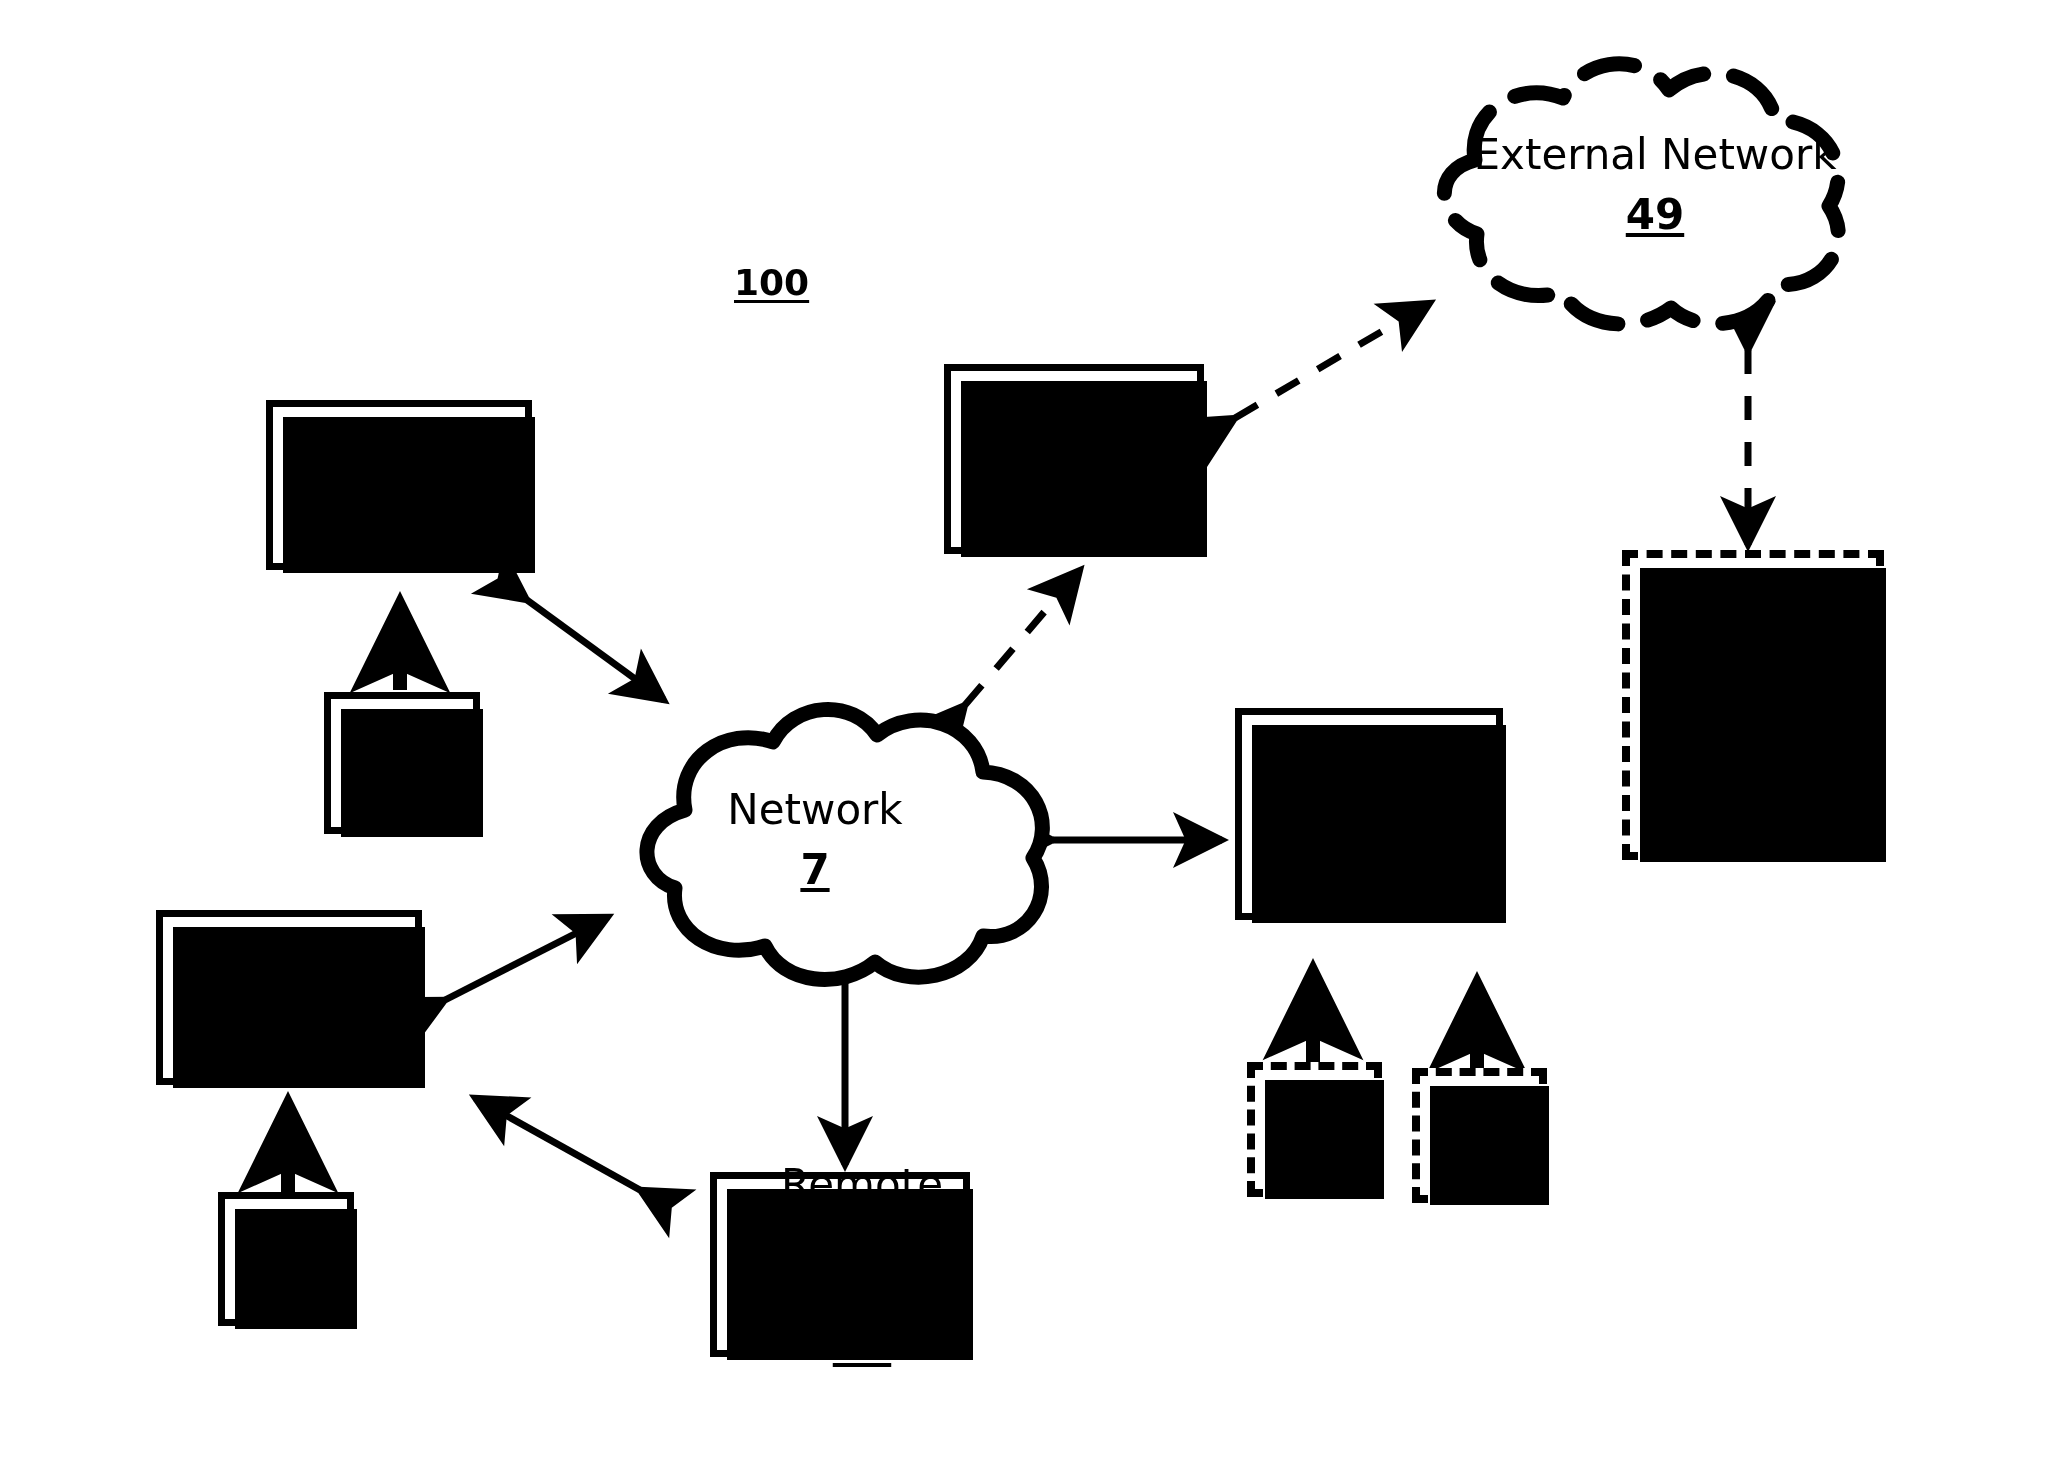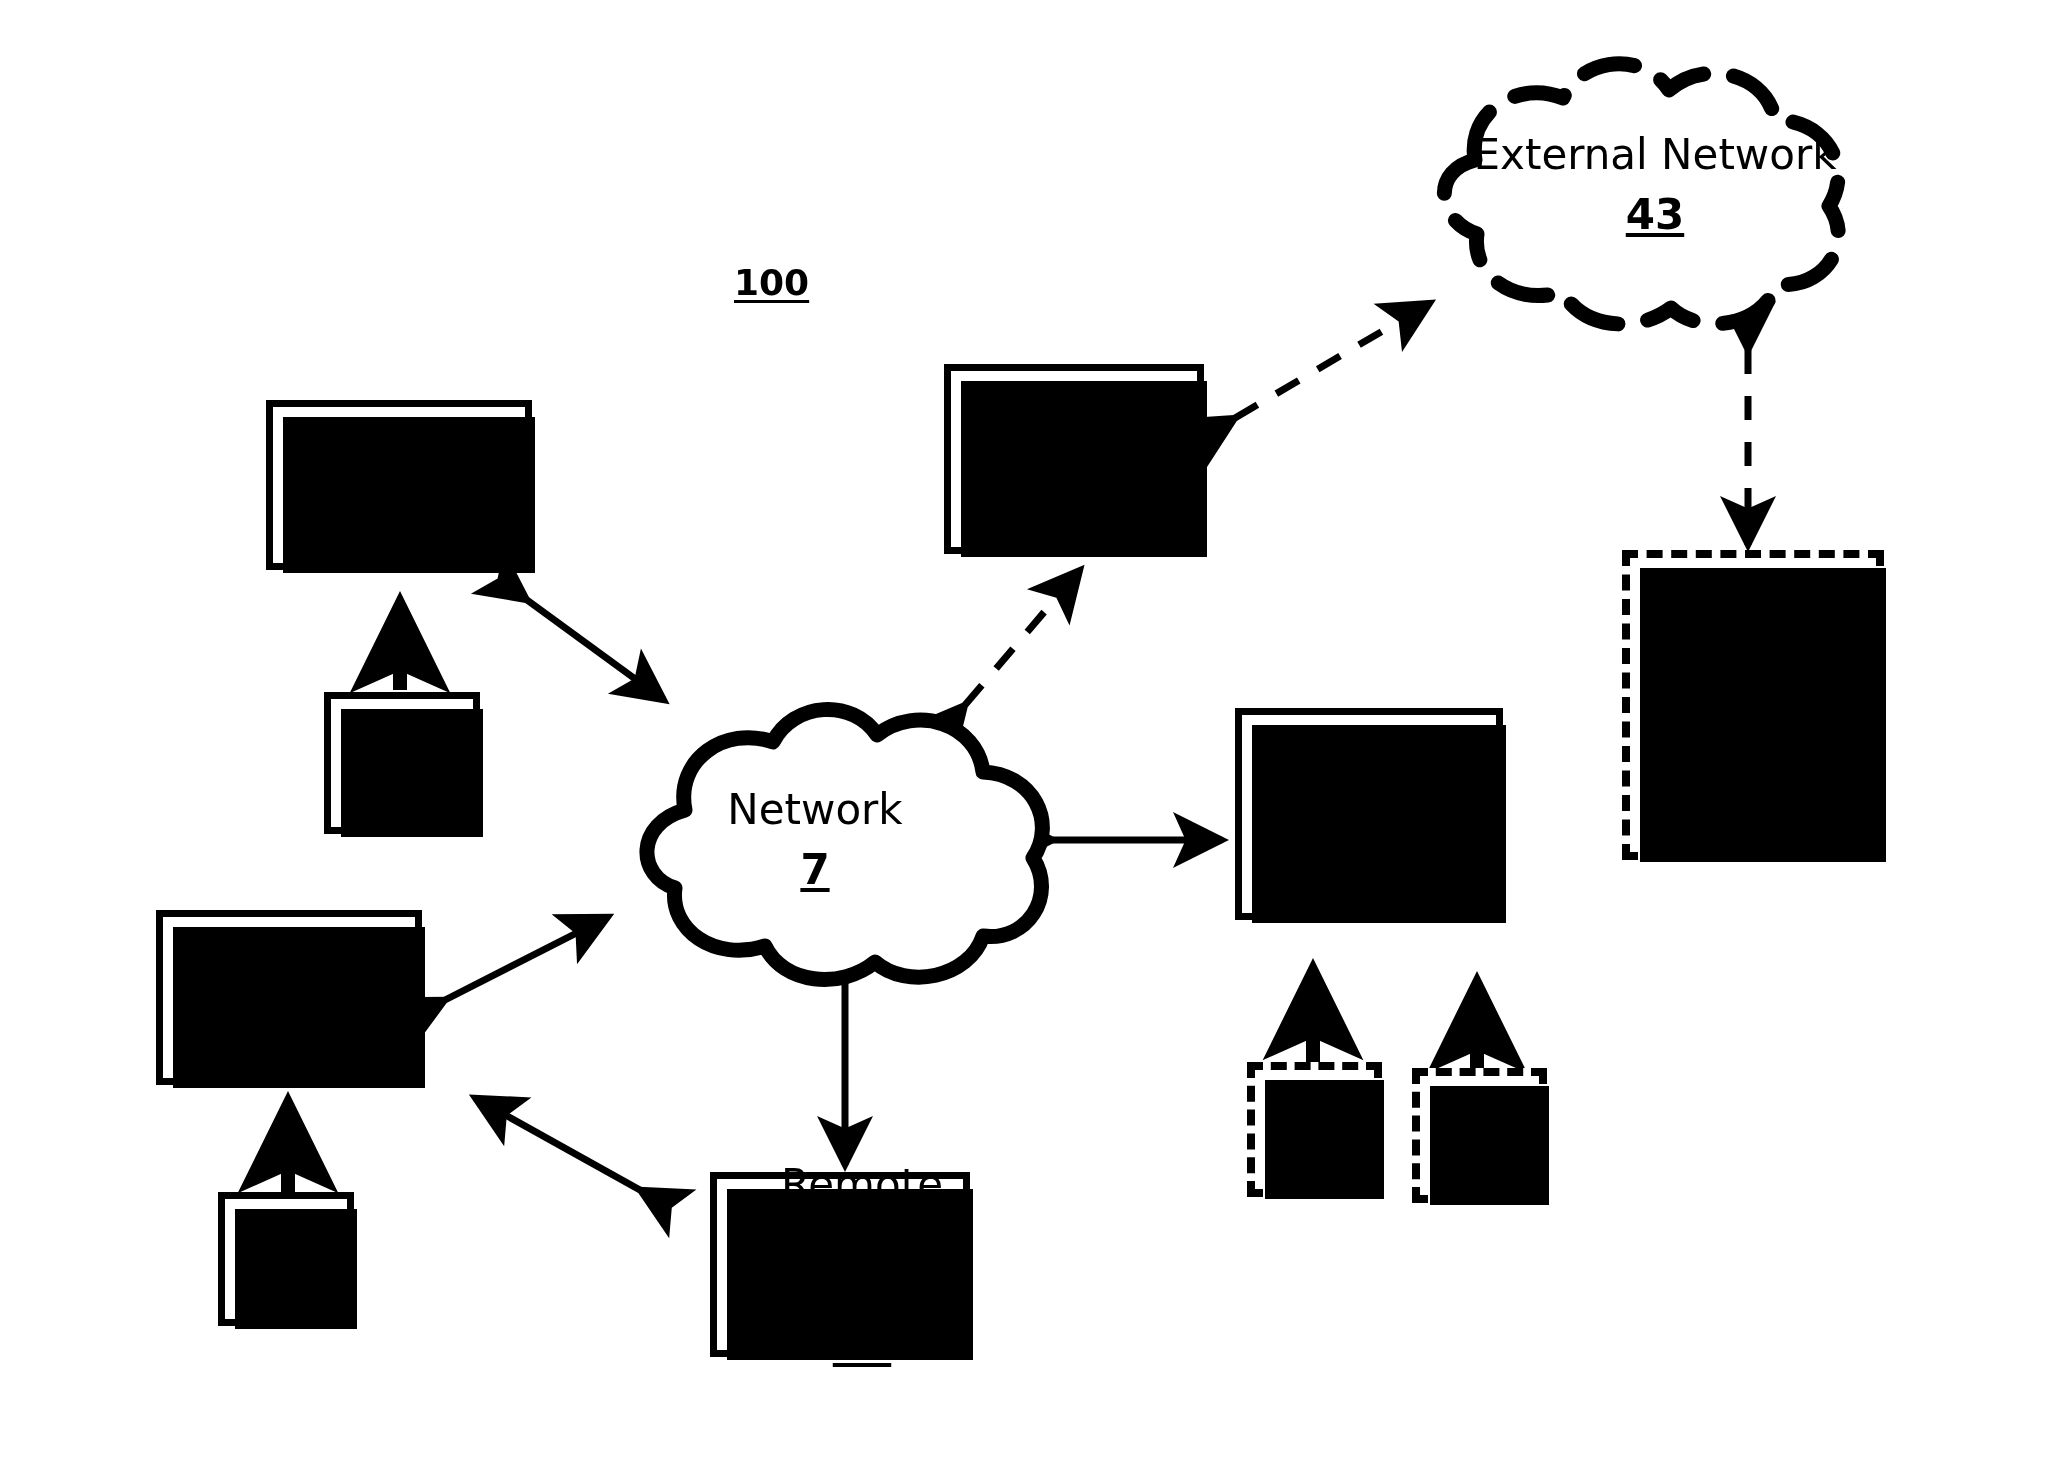--- a/index.html
+++ b/index.html
@@ -263,17 +263,17 @@
                C 300,18 362,34 370,80
                C 422,80 448,128 424,166
                C 450,204 418,250 372,244
                C 358,286 296,296 266,268
                C 232,294 176,288 158,252
                C 110,266 66,236 72,194
                C 34,182 24,132 70,120 Z" fill="#ffffff" stroke="#000000" stroke-width="15" stroke-dasharray="52 30" stroke-linecap="round" stroke-linejoin="round"></path>
     </svg>
     <div class="cloud-text">
       <div class="title">External Network</div>
-      <div class="ref">43</div>
+      <div class="ref">49</div>
     </div>
   </div>
 
 </div>
 
 </body></html>

